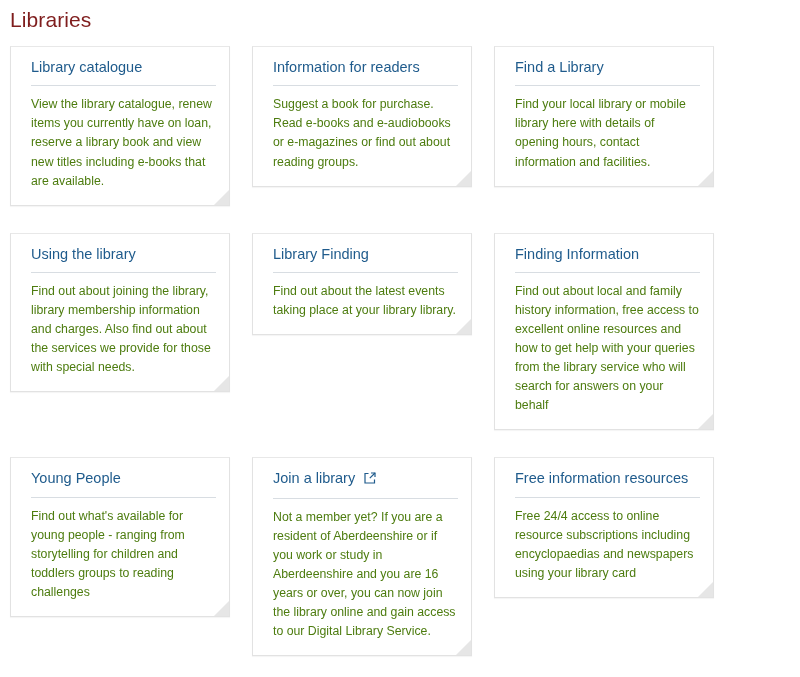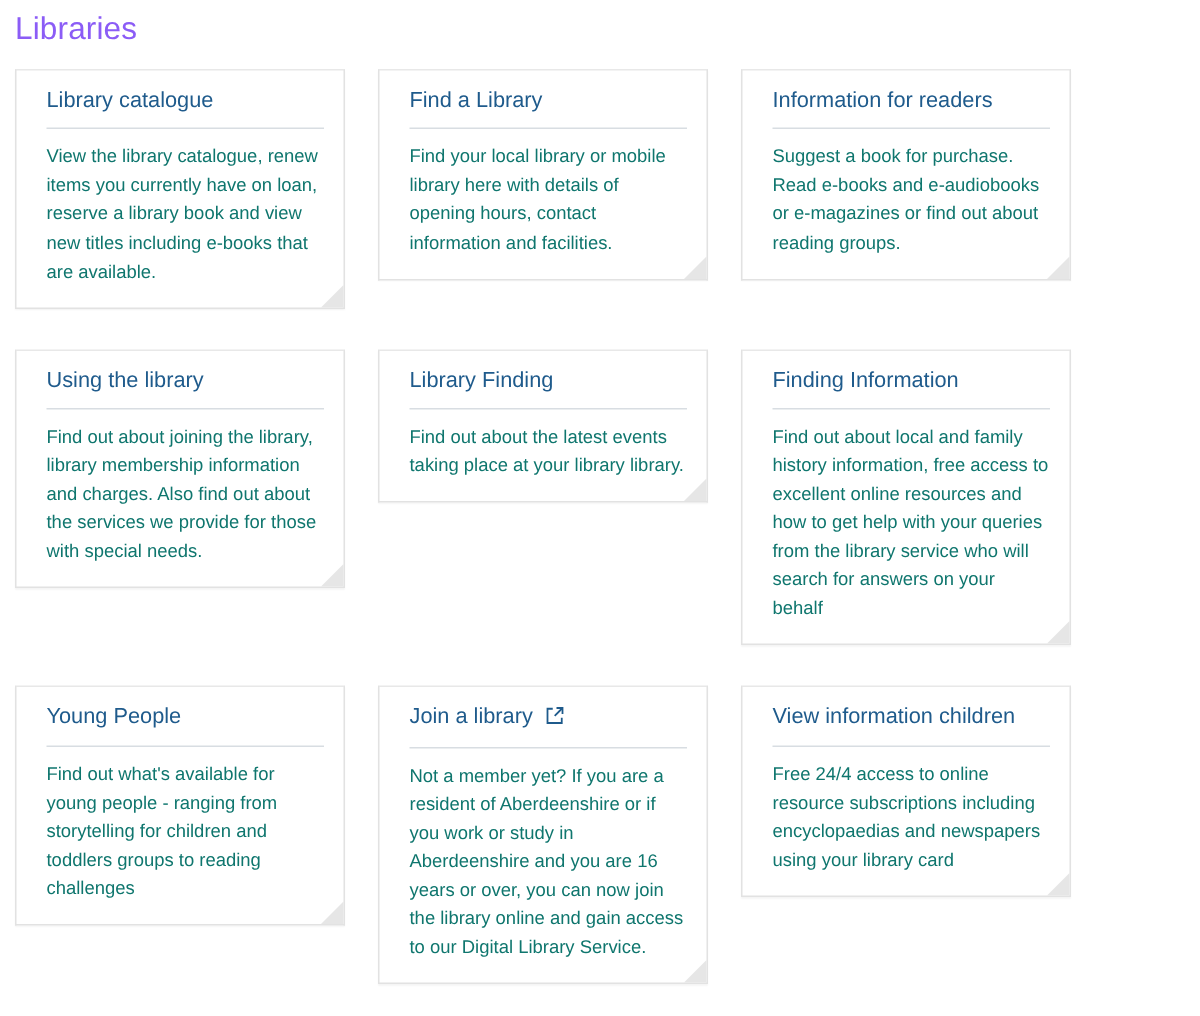--- a/index.html
+++ b/index.html
@@ -14,21 +14,21 @@
     height: 677px;
     overflow: hidden;
   }
   .page {
     width: 800px;
     padding: 0 0 0 0;
   }
   .page-title {
     font-size: 21px;
     font-weight: normal;
-    color: #8b5cf6;
+    color: #7f1d1d;
     margin: 0;
     padding: 8px 0 0 10px;
     letter-spacing: 0.1px;
   }
   .card-grid {
     display: flex;
     flex-wrap: wrap;
     padding: 14px 0 0 10px;
     width: 790px;
   }
@@ -62,21 +62,21 @@
     border-bottom: 1px solid #d8dde2;
     font-weight: normal;
     line-height: 1.2;
   }
   .card-title .ext-icon {
     display: inline-block;
     margin-left: 5px;
     vertical-align: -1px;
   }
   .card-body {
-    color: #0f766e;
+    color: #4d7c0f;
     font-size: 12.3px;
     line-height: 1.55;
     margin: 0;
   }
   .row-sep { width: 100%; height: 0; }
 </style>
 </head>
 <body>
 
 <div class="page">
@@ -86,30 +86,30 @@
 
     <div class="card">
       <h2 class="card-title">
         <span>Library catalogue</span>
       </h2>
       <p class="card-body">View the library catalogue, renew items you currently have on loan, reserve a library book and view new titles including e-books that are available.</p>
     </div>
 
     <div class="card">
       <h2 class="card-title">
-        <span>Find a Library</span>
+        <span>Information for readers</span>
       </h2>
-      <p class="card-body">Find your local library or mobile library here with details of opening hours, contact information and facilities.</p>
+      <p class="card-body">Suggest a book for purchase. Read e-books and e-audiobooks or e-magazines or find out about reading groups.</p>
     </div>
 
     <div class="card">
       <h2 class="card-title">
-        <span>Information for readers</span>
+        <span>Find a Library</span>
       </h2>
-      <p class="card-body">Suggest a book for purchase. Read e-books and e-audiobooks or e-magazines or find out about reading groups.</p>
+      <p class="card-body">Find your local library or mobile library here with details of opening hours, contact information and facilities.</p>
     </div>
 
     <div class="row-sep"></div>
 
     <div class="card">
       <h2 class="card-title">
         <span>Using the library</span>
       </h2>
       <p class="card-body">Find out about joining the library, library membership information and charges. Also find out about the services we provide for those with special needs.</p>
     </div>
@@ -146,21 +146,21 @@
             <path d="M7 1 H11 V5" fill="none" stroke="#1f5b8c" stroke-width="1.2"></path>
             <path d="M11 1 L5.8 6.2" fill="none" stroke="#1f5b8c" stroke-width="1.2"></path>
           </svg>
         </span>
       </h2>
       <p class="card-body">Not a member yet? If you are a resident of Aberdeenshire or if you work or study in Aberdeenshire and you are 16 years or over, you can now join the library online and gain access to our Digital Library Service.</p>
     </div>
 
     <div class="card">
       <h2 class="card-title">
-        <span>View information children</span>
+        <span>Free information resources</span>
       </h2>
       <p class="card-body">Free 24/4 access to online resource subscriptions including encyclopaedias and newspapers using your library card</p>
     </div>
 
     <div class="row-sep"></div>
 
     <div class="card">
       <h2 class="card-title">
         <span>Computers in libraries</span>
       </h2>

